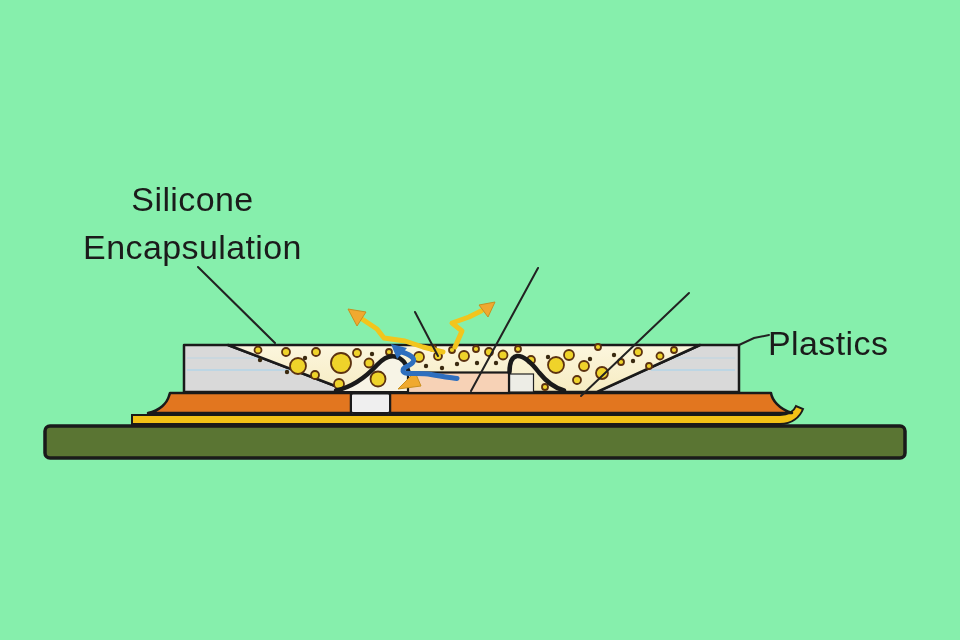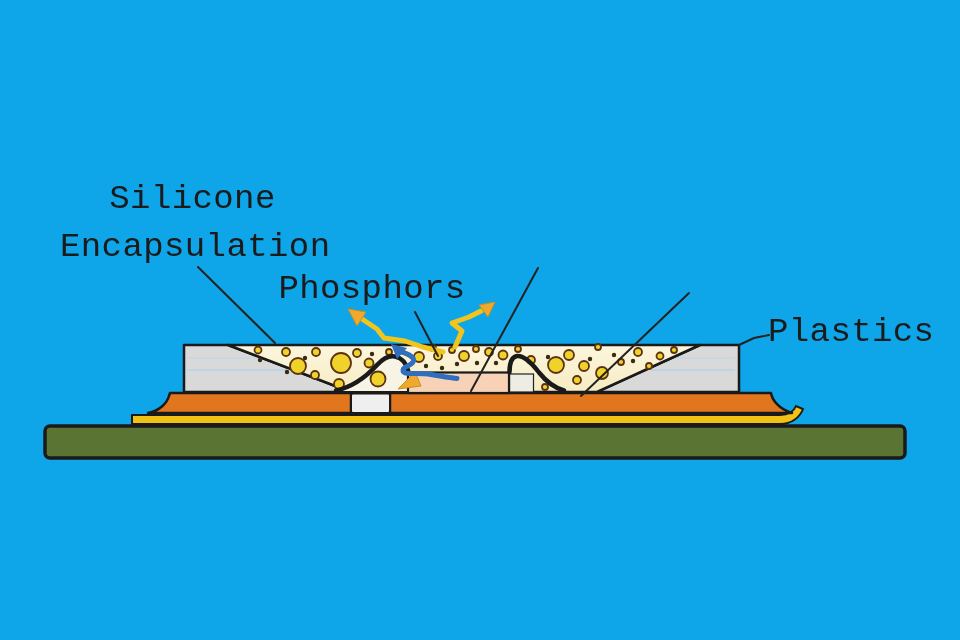--- a/index.html
+++ b/index.html
@@ -1,34 +1,34 @@
 <!DOCTYPE html>
 <html style="--board-green: #5A7533; --gold-layer: #F2C116; --reflector-orange: #E2761F; --cream-top: #FCF6DE; --cream-bottom: #F6ECC2; --plastics-gray: #D9D9D9; --plastics-stripe: #B9D6E6; --chip-pink: #F7D2B6; --pale-fill: #F7F4E6; --pedestal-white: #EDEDE6; --isolation-white: #EFEFEF; --phosphor-yellow: #EFD32A; --phosphor-ring: #5C3210; --dark-dot: #3A2A10; --blue-light: #2F6FBE; --yellow-light: #F2C51D; --arrowhead-orange: #F0A92F; --outline: #1A1A1A; --label-text: #1B1B1B;"><head>
 <meta charset="utf-8">
 <style>
   html,body{margin:0;padding:0;background:#ffffff;}
   .canvas{
     position:relative;
     width:960px;height:640px;
-    background:#0ea5e9;
+    background:#86efac;
     overflow:hidden;
-    font-family:Liberation Mono, monospace;
+    font-family:Liberation Sans, sans-serif;
   }
   .diagram-svg{position:absolute;left:0;top:0;}
   .lbl{
     position:absolute;
     font-size:34px;
     line-height:1.4;
     letter-spacing:0.4px;
     color:var(--label-text,#1b1b1b);
     text-align:center;
     white-space:pre-line;
     user-select:none;
   }
-  .lbl-left{text-align:left;}
+  .lbl-left{text-align:left;margin-top:11px;}
 </style>
 </head>
 <body>
 
 <div class="canvas">
 
   <svg class="diagram-svg" width="960" height="640" viewBox="0 0 960 640">
     <defs>
       <linearGradient id="creamGrad" x1="0" y1="0" x2="0" y2="1">
         <stop offset="0" stop-color="var(--cream-top,#FCF6DE)"></stop>
@@ -141,18 +141,17 @@
       <line x1="538" y1="268" x2="471" y2="391"></line>
       <line x1="689" y1="293" x2="581" y2="396"></line>
       <polyline points="769,335 754,338 739,345"></polyline>
     </g>
   </svg>
 
   <div class="lbl" style="left:60px;top:176px;width:265px;">Silicone
 Encapsulation</div>
 
 
-  <div class="lbl" style="left:277px;top:266px;width:190px;">Phosphors</div>
 
 
   <div class="lbl lbl-left" style="left:768px;top:309px;">Plastics</div>
 
 </div>
 
 </body></html>

